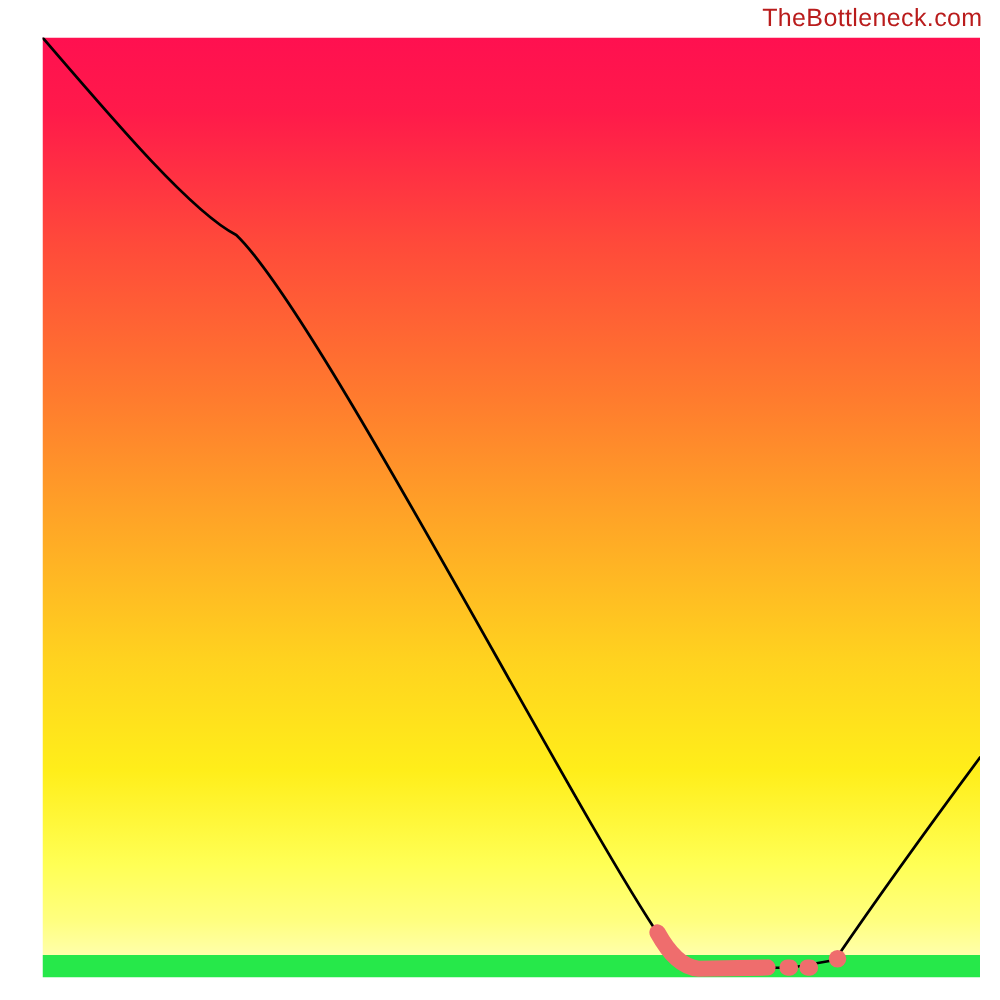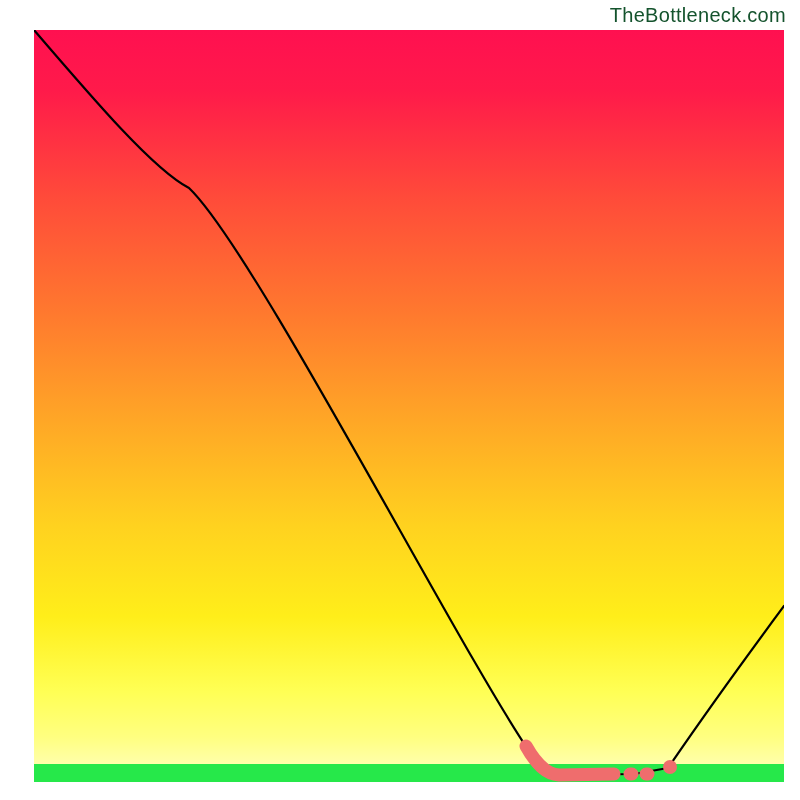--- a/index.html
+++ b/index.html
@@ -14,21 +14,21 @@
   .wrap {
     position: relative;
     width: 800px;
     height: 800px;
   }
   .attribution {
     position: absolute;
     top: 4px;
     right: 14px;
     font-size: 20px;
-    color: #14532d;
+    color: #b91c1c;
     letter-spacing: 0.3px;
   }
   .plot {
     position: absolute;
     left: 34px;
     top: 30px;
     width: 750px;
     height: 752px;
     overflow: visible;
   }

